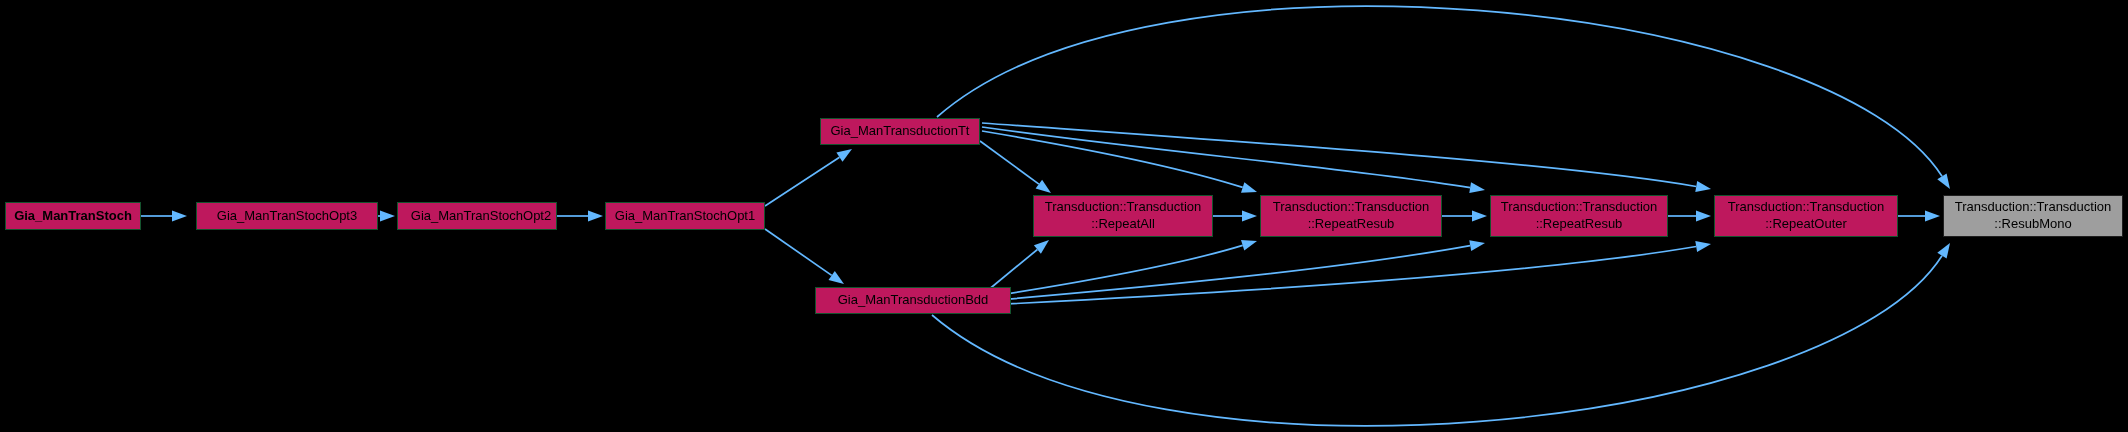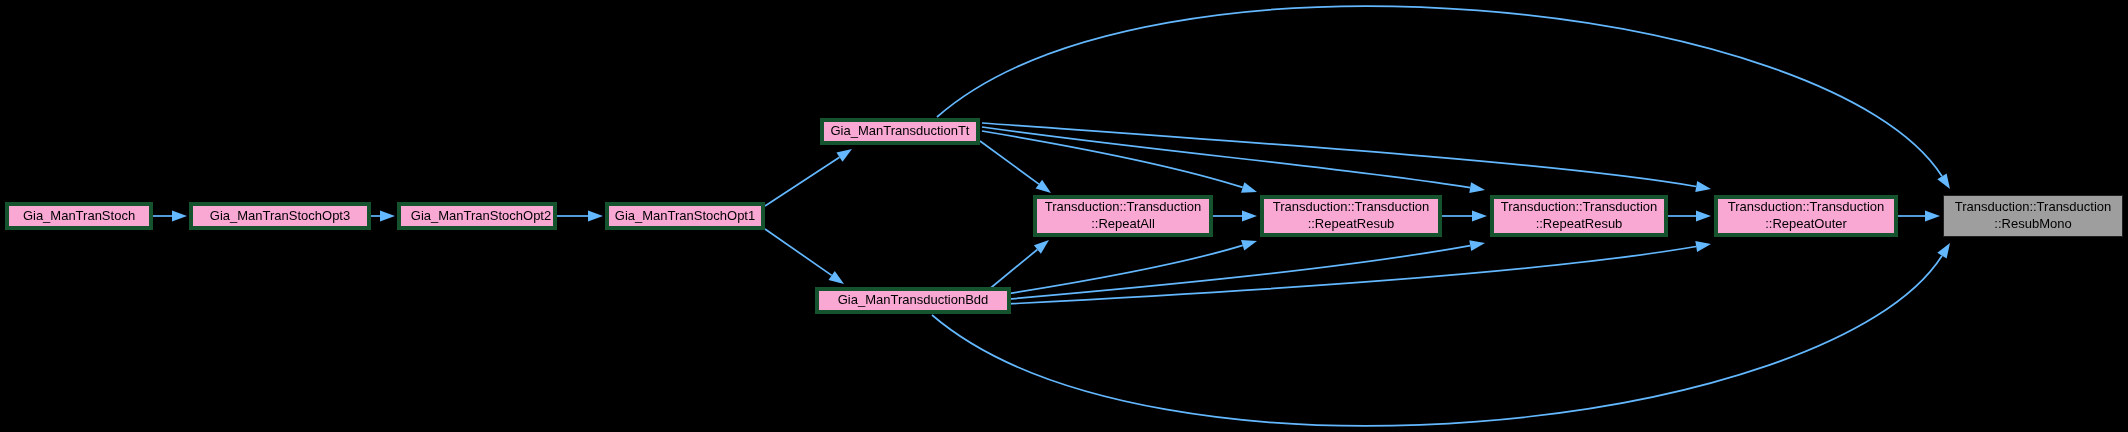--- a/index.html
+++ b/index.html
@@ -1,20 +1,20 @@
 <!DOCTYPE html>
 <html><head>
 <meta charset="utf-8">
 <style>
   html,body{margin:0;padding:0;background:#000;}
   #stage{position:relative;width:2128px;height:432px;background:#000;overflow:hidden;
          font-family:"Liberation Sans",sans-serif;}
   #edge-layer{position:absolute;left:0;top:0;}
   .node{position:absolute;display:flex;flex-direction:column;align-items:center;justify-content:center;
-        box-sizing:border-box;font-size:13px;color:#000;background:#f9a8d4;border:4px solid #14532d;
+        box-sizing:border-box;font-size:13px;color:#000;background:#be185d;border:1px solid #14532d;
         white-space:nowrap;line-height:1.3;text-align:center;cursor:pointer;}
   .node.highlight{background:#9e9e9e;border:1.5px solid #1f1f1f;cursor:default;}
   .node span{display:block;pointer-events:none;}
 </style>
 </head>
 <body>
 
 <div id="stage">
   <svg id="edge-layer" width="2128" height="432" viewBox="0 0 2128 432">
       <path d="M141,216 L172.0,216.0" fill="none" stroke="#63b8ff" stroke-width="1.7"></path>
@@ -50,24 +50,24 @@
       <path d="M1213,216 L1242.0,216.0" fill="none" stroke="#63b8ff" stroke-width="1.7"></path>
       <polygon points="1257,216 1242.0,221.5 1242.0,210.5" fill="#63b8ff"></polygon>
       <path d="M1442,216 L1472.0,216.0" fill="none" stroke="#63b8ff" stroke-width="1.7"></path>
       <polygon points="1487,216 1472.0,221.5 1472.0,210.5" fill="#63b8ff"></polygon>
       <path d="M1668,216 L1696.0,216.0" fill="none" stroke="#63b8ff" stroke-width="1.7"></path>
       <polygon points="1711,216 1696.0,221.5 1696.0,210.5" fill="#63b8ff"></polygon>
       <path d="M1898,216 L1925.0,216.0" fill="none" stroke="#63b8ff" stroke-width="1.7"></path>
       <polygon points="1940,216 1925.0,221.5 1925.0,210.5" fill="#63b8ff"></polygon>
     </svg>
   <div id="node-layer">
-      <div class="node" style="left: 5px; top: 202px; width: 148px; height: 28px;">
+      <div class="node" style="left: 5px; top: 202px; width: 136px; height: 28px; font-weight: bold;">
         <span>Gia_ManTranStoch</span>
       </div>
-      <div class="node" style="left: 189px; top: 202px; width: 182px; height: 28px; justify-content: center;">
+      <div class="node" style="left: 196px; top: 202px; width: 182px; height: 28px; justify-content: center;">
         <span>Gia_ManTranStochOpt3</span>
       </div>
       <div class="node" style="left: 397px; top: 202px; width: 160px; height: 28px; padding-left: 8px;">
         <span>Gia_ManTranStochOpt2</span>
       </div>
       <div class="node" style="left: 605px; top: 202px; width: 160px; height: 28px;">
         <span>Gia_ManTranStochOpt1</span>
       </div>
       <div class="node" style="left: 820px; top: 118px; width: 160px; height: 27px;">
         <span>Gia_ManTransductionTt</span>

